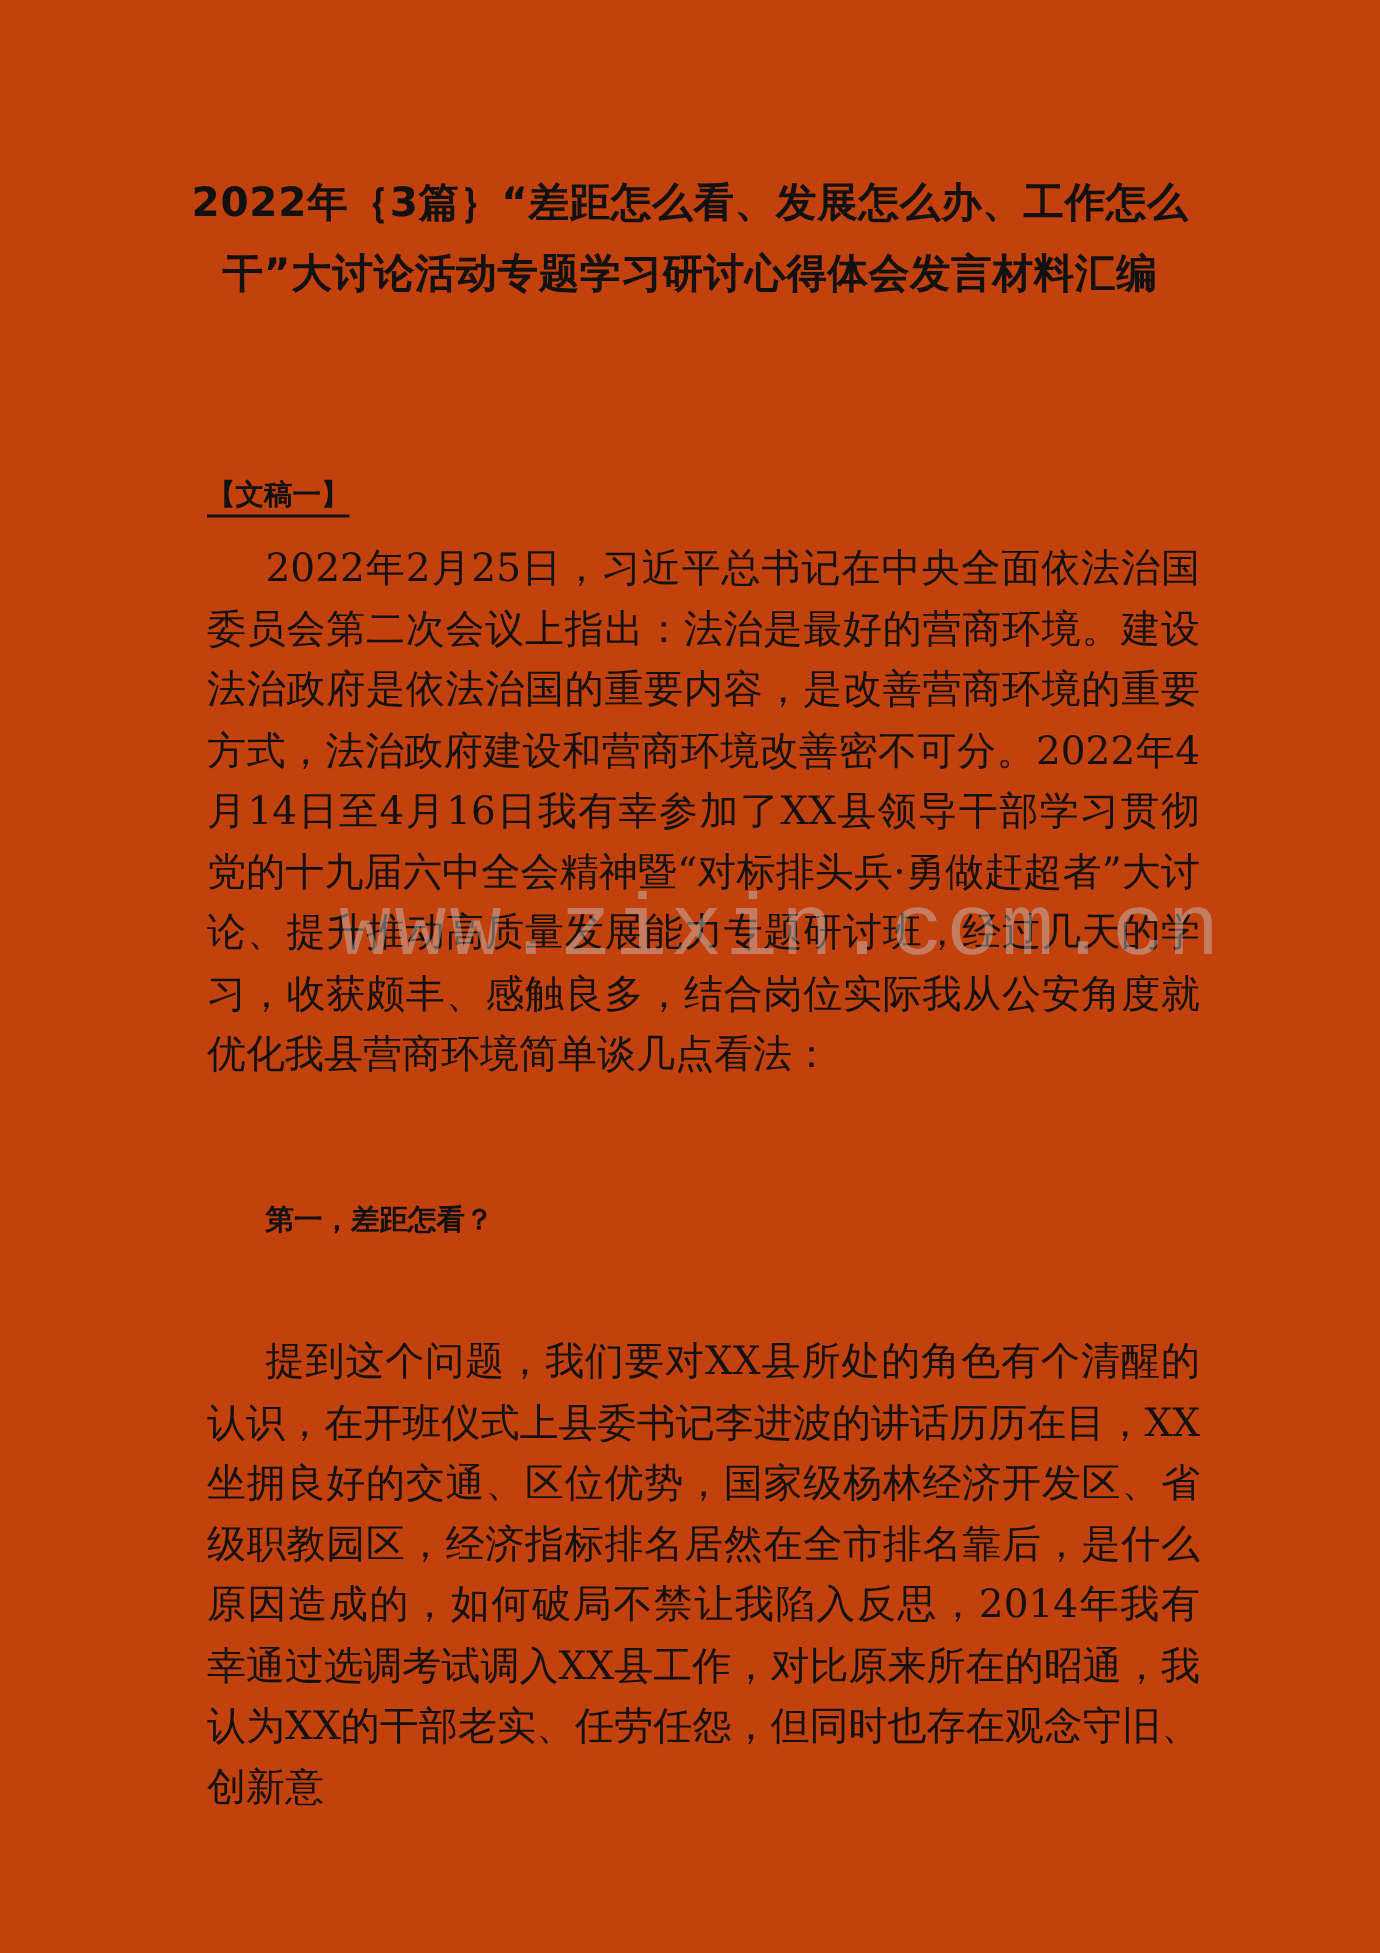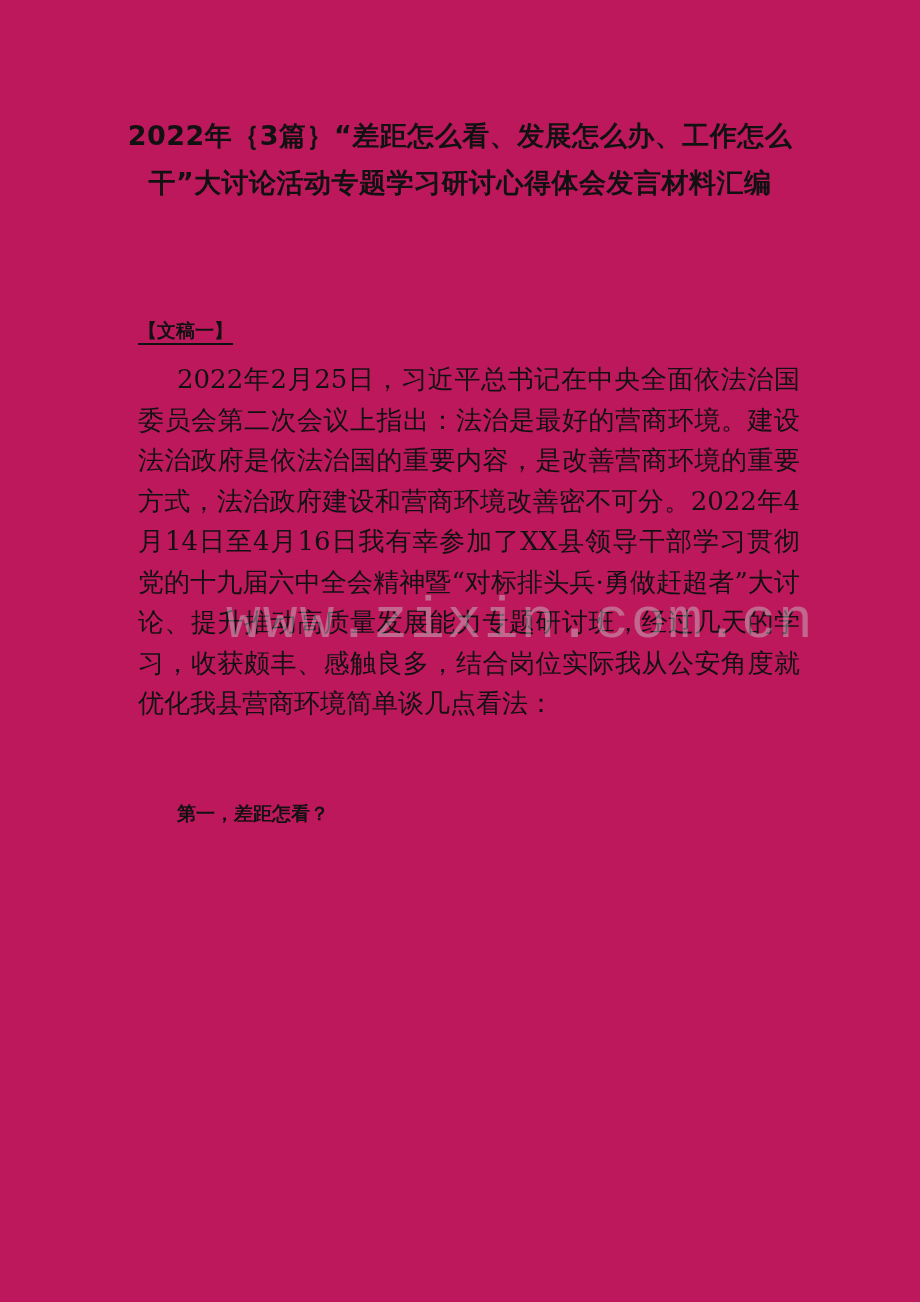--- a/index.html
+++ b/index.html
@@ -1,18 +1,18 @@
 <!DOCTYPE html>
 <html><head>
 <meta charset="utf-8">
 <style>
   html, body { margin: 0; padding: 0; background: #ffffff; }
   body { width: 920px; height: 1302px; position: relative; overflow: hidden;
          font-family: "DejaVu Serif", "Liberation Serif", serif; color: #111; }
-  .page { position: absolute; left: 0; top: 0; width: 920px; height: 1302px; background: #be185d; }
+  .page { position: absolute; left: 0; top: 0; width: 920px; height: 1302px; background: #c2410c; }
   .title { position: absolute; left: 110px; width: 700px; top: 112px;
            text-align: center; font-weight: bold; font-size: 27px; line-height: 47px;
            font-family: "DejaVu Sans", sans-serif; letter-spacing: 0.5px; }
   .section-tag { position: absolute; left: 138px; top: 318px; font-size: 19px; font-weight: bold;
                  border-bottom: 2px solid #111; padding-bottom: 1px; line-height: 24px;
                  font-family: "DejaVu Sans", sans-serif; }
   .para { position: absolute; left: 138px; width: 662px; font-size: 26px; line-height: 40.5px;
           text-align: justify; text-indent: 39px; margin: 0; }
   .p1 { top: 359px; }
   .subhead { position: absolute; left: 177px; top: 800px; font-size: 19px; font-weight: bold;
@@ -27,15 +27,16 @@
 
 <div class="page">
   <div class="title">2022年｛3篇｝“差距怎么看、发展怎么办、工作怎么干”大讨论活动专题学习研讨心得体会发言材料汇编</div>
 
   <div class="section-tag">【文稿一】</div>
 
   <p class="para p1">2022年2月25日，习近平总书记在中央全面依法治国委员会第二次会议上指出：法治是最好的营商环境。建设法治政府是依法治国的重要内容，是改善营商环境的重要方式，法治政府建设和营商环境改善密不可分。2022年4月14日至4月16日我有幸参加了XX县领导干部学习贯彻党的十九届六中全会精神暨“对标排头兵·勇做赶超者”大讨论、提升推动高质量发展能力专题研讨班，经过几天的学习，收获颇丰、感触良多，结合岗位实际我从公安角度就优化我县营商环境简单谈几点看法：</p>
 
   <div class="subhead">第一，差距怎看？</div>
 
+  <p class="para p2">提到这个问题，我们要对XX县所处的角色有个清醒的认识，在开班仪式上县委书记李进波的讲话历历在目，XX坐拥良好的交通、区位优势，国家级杨林经济开发区、省级职教园区，经济指标排名居然在全市排名靠后，是什么原因造成的，如何破局不禁让我陷入反思，2014年我有幸通过选调考试调入XX县工作，对比原来所在的昭通，我认为XX的干部老实、任劳任怨，但同时也存在观念守旧、创新意</p>
 
   <div class="watermark">www.zixin.com.cn</div>
 </div>
 
 </body></html>

